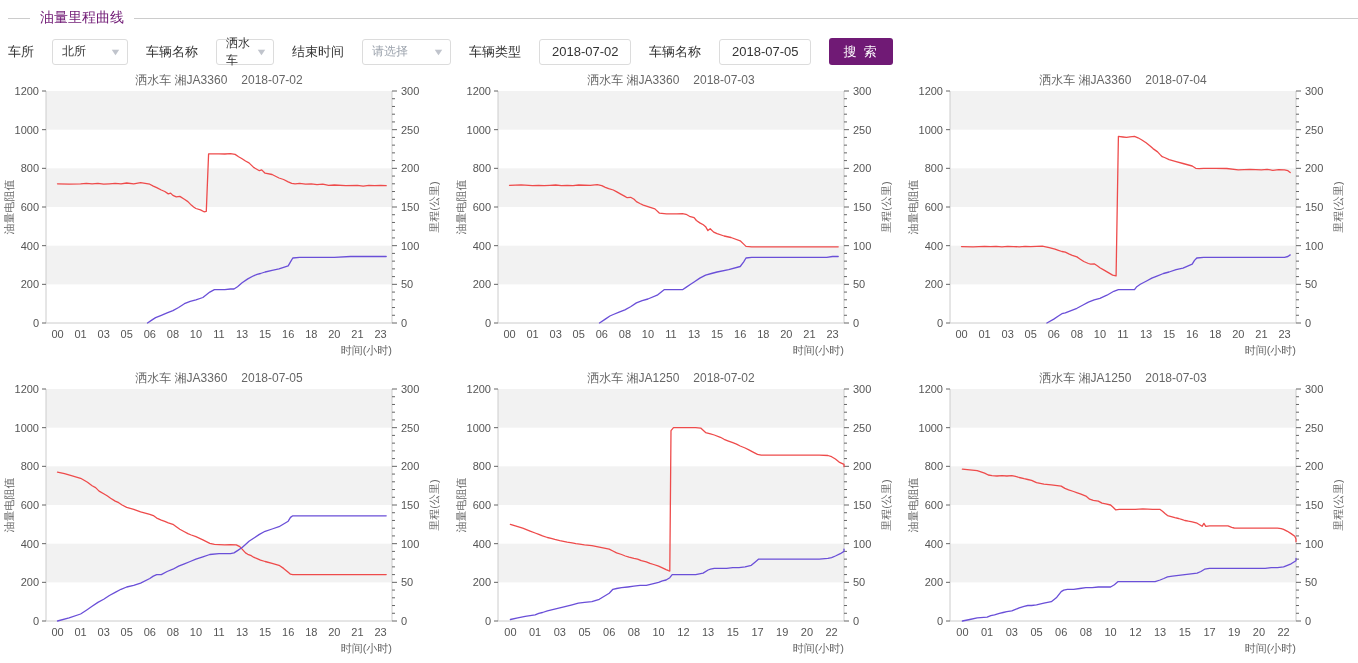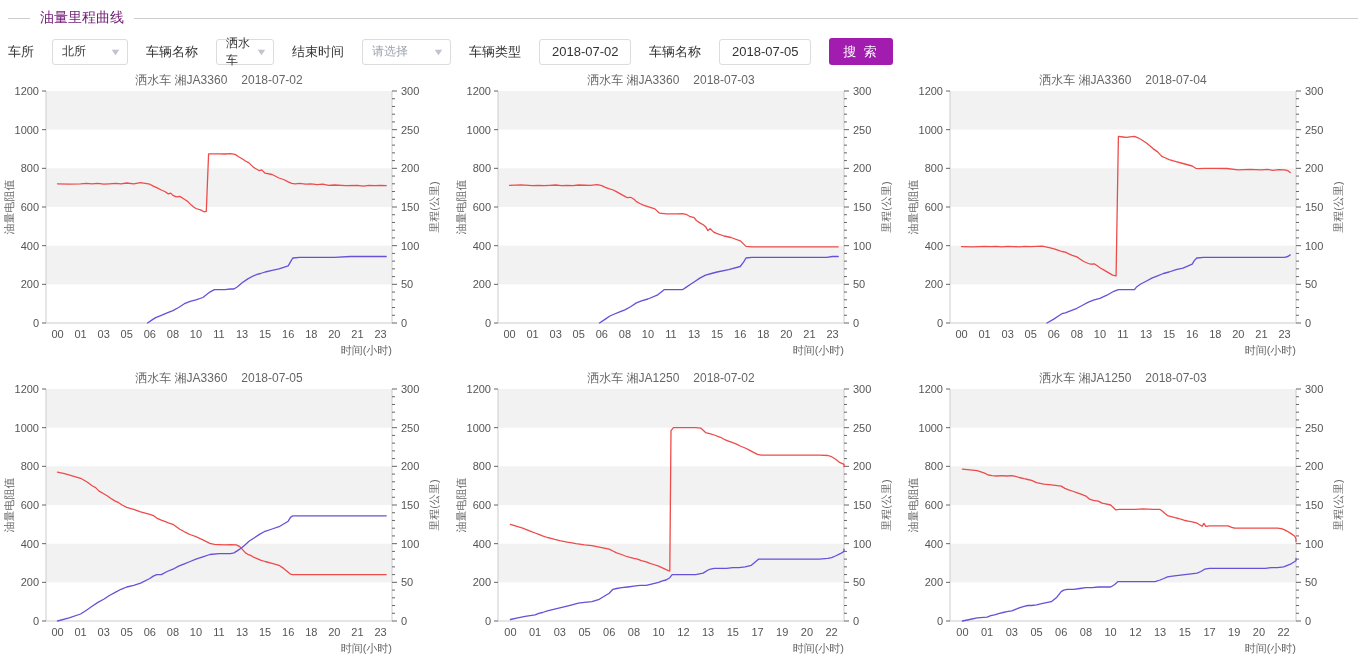--- a/index.html
+++ b/index.html
@@ -58,21 +58,21 @@
       <span class="select-value placeholder">请选择</span>
       <span class="chevron">▼</span>
     </div>
 
     <span class="filter-label">车辆类型</span>
     <input class="date-input" value="2018-07-02" style="">
 
     <span class="filter-label">车辆名称</span>
     <input class="date-input" value="2018-07-05" style="">
 
-    <button class="search-btn" style="background: #a21caf;">搜 索</button>
+    <button class="search-btn" style="background: #701a75; font-family: Liberation Serif, serif;">搜 索</button>
   </div>
 
   <div class="charts">
       <div class="chart-panel"><svg width="452" height="298" viewBox="0 0 452 298">
           <rect x="46" y="20.0" width="346" height="38.7" fill="#f2f2f2"></rect>
           <rect x="46" y="97.3" width="346" height="38.7" fill="#f2f2f2"></rect>
           <rect x="46" y="174.7" width="346" height="38.7" fill="#f2f2f2"></rect>
           <line x1="46" y1="20" x2="46" y2="252" stroke="#cccccc"></line>
           <line x1="392" y1="20" x2="392" y2="252" stroke="#cccccc"></line>
           <line x1="46" y1="252" x2="392" y2="252" stroke="#cccccc"></line>

